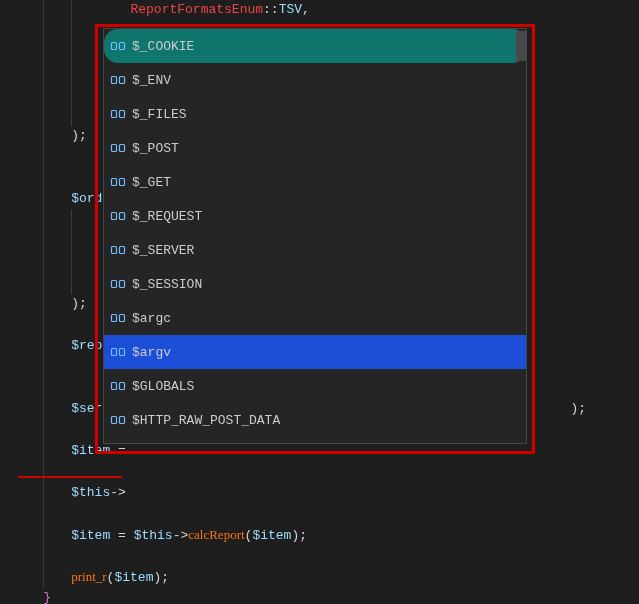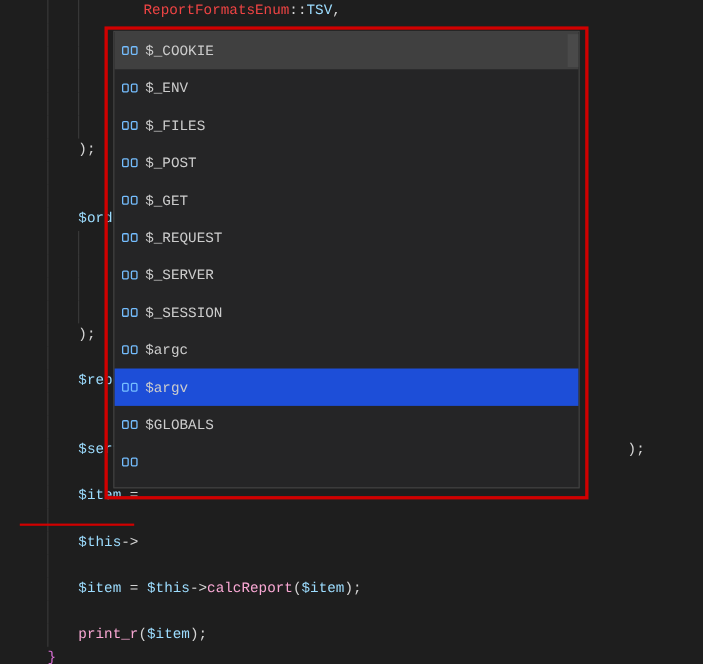--- a/index.html
+++ b/index.html
@@ -25,21 +25,21 @@
   .line { white-space: pre; height: 21px; }
   .indent-guide {
     border-left: 1px solid #3a3a3a;
     display: inline-block;
     height: 21px;
     vertical-align: top;
     width: 28px;
   }
   .teal { color: #ef4444; text-align: center; }
   .lightblue { color: #9cdcfe; }
-  .yellow { color: #f9a8d4; }
+  .yellow { color: #f97316; font-family: Liberation Serif, serif; }
   .white { color: #d4d4d4; }
   .bracket-pink { color: #da70d6; }
 
   .annotation-box {
     position: absolute;
     left: 95px;
     top: 24px;
     width: 440px;
     height: 430px;
     border: 3px solid #d10000;
@@ -70,21 +70,21 @@
   }
   .suggest-row {
     height: 34px;
     display: flex;
     align-items: center;
     padding: 0 6px;
     color: #d4d4d4;
     font-size: 13px;
     cursor: pointer;
   }
-  .suggest-row.selected { background: #404040; }
+  .suggest-row.selected { background: #0f766e; border-radius: 14px; }
   .suggest-row.hover { background: #1d4ed8; }
   .suggest-icon {
     width: 16px;
     height: 16px;
     margin-right: 6px;
     flex-shrink: 0;
   }
   .suggest-label { color: #cccccc; }
   .suggest-scrollbar {
     position: absolute;
@@ -232,19 +232,20 @@
         </span>
         <span class="suggest-label">$GLOBALS</span>
       </div>
       <div class="suggest-row">
         <span class="suggest-icon">
           <svg width="16" height="16" viewBox="0 0 16 16">
             <rect x="1.5" y="4.5" width="5" height="7" rx="1" fill="none" stroke="#75beff" stroke-width="1.2"></rect>
             <rect x="9.5" y="4.5" width="5" height="7" rx="1" fill="none" stroke="#75beff" stroke-width="1.2"></rect>
           </svg>
         </span>
+        <span class="suggest-label">$HTTP_RAW_POST_DATA</span>
       </div>
     </div>
   <div class="suggest-scrollbar"></div>
 </div>
 
 <div class="annotation-box"></div>
 <div class="annotation-underline"></div>
 
 </body></html>

